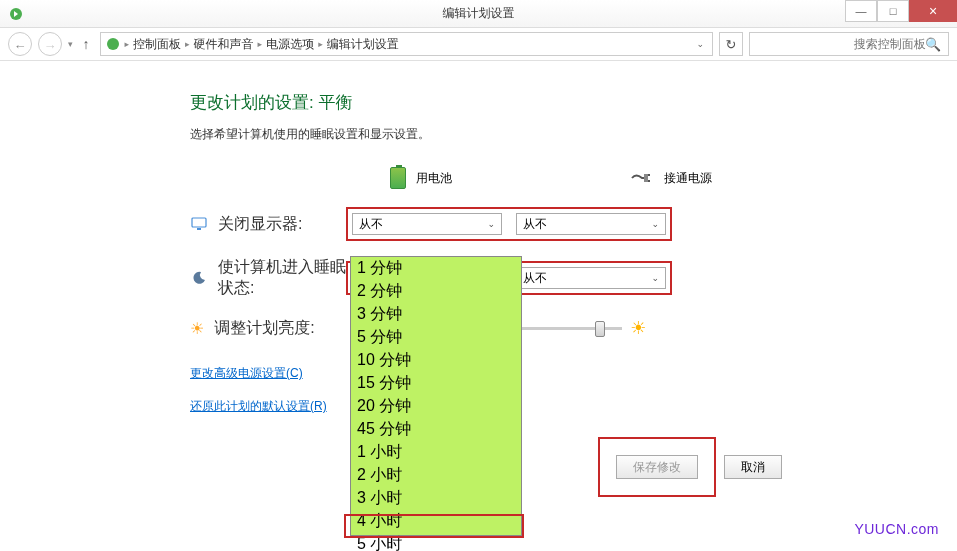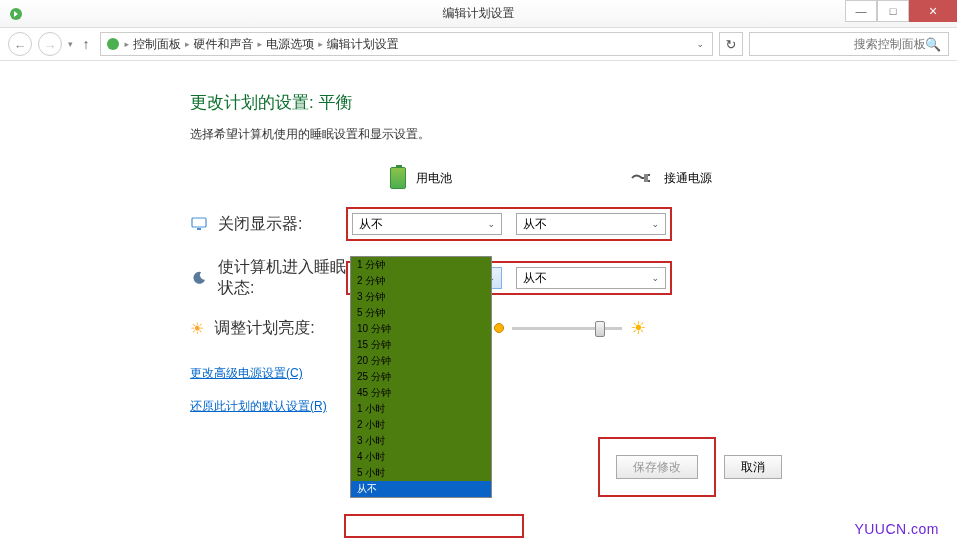--- a/index.html
+++ b/index.html
@@ -56,21 +56,21 @@
     .slider-thumb { position: absolute; left: 75%; top: -6px; width: 10px; height: 16px; background: linear-gradient(#f5f5f5,#d0d0d0); border: 1px solid #888; border-radius: 2px; }
     .big-sun { color: #ffb300; font-size: 18px; }
     
     .link { color: #0066cc; font-size: 12px; text-decoration: underline; cursor: pointer; display: block; margin-bottom: 16px; }
     
     .footer-btns { display: flex; gap: 10px; margin-left: 410px; margin-top: 24px; align-items: center; }
     .btn { height: 24px; padding: 0 16px; font-size: 12px; border: 1px solid #aaa; background: linear-gradient(#fdfdfd,#e8e8e8); cursor: pointer; display: flex; align-items: center; }
     .btn.disabled { color: #999; }
     .btn-hl { outline: 2px solid #c62828; padding: 16px; }
     
-    .dropdown-list { position: absolute; left: 350px; top: 256px; width: 142px; background: #4d7c0f; border: 1px solid #888; font-size: 10px; z-index: 10; max-height: 280px; overflow: visible; }
+    .dropdown-list { position: absolute; left: 350px; top: 256px; width: 172px; background: #bef264; border: 1px solid #888; font-size: 16px; z-index: 10; max-height: 280px; overflow: visible; }
     .dd-item { padding: 1px 6px; cursor: pointer; }
     .dd-item.selected { background: #0a64c8; color: #fff; }
     .dd-hl { position: absolute; left: 344px; top: 514px; width: 180px; height: 24px; border: 2px solid #c62828; z-index: 11; pointer-events: none; }
     
     .watermark { position: absolute; right: 18px; bottom: 14px; font-size: 14px; color: #6d28d9; z-index: 1; letter-spacing: 0.5px; margin-top: 21px; }
     
     .monitor-icon svg, .moon-icon svg { width: 16px; height: 16px; }
   </style>
 </head>
 <body>
@@ -197,21 +197,20 @@
 </div>
 
 <div class="dropdown-list">
   <div class="dd-item">1 分钟</div>
   <div class="dd-item">2 分钟</div>
   <div class="dd-item">3 分钟</div>
   <div class="dd-item">5 分钟</div>
   <div class="dd-item">10 分钟</div>
   <div class="dd-item">15 分钟</div>
   <div class="dd-item">20 分钟</div>
-  <div class="dd-item">25 分钟</div>
   <div class="dd-item">45 分钟</div>
   <div class="dd-item">1 小时</div>
   <div class="dd-item">2 小时</div>
   <div class="dd-item">3 小时</div>
   <div class="dd-item">4 小时</div>
   <div class="dd-item">5 小时</div>
   <div class="dd-item selected">从不</div>
 </div>
 <div class="dd-hl"></div>
 

